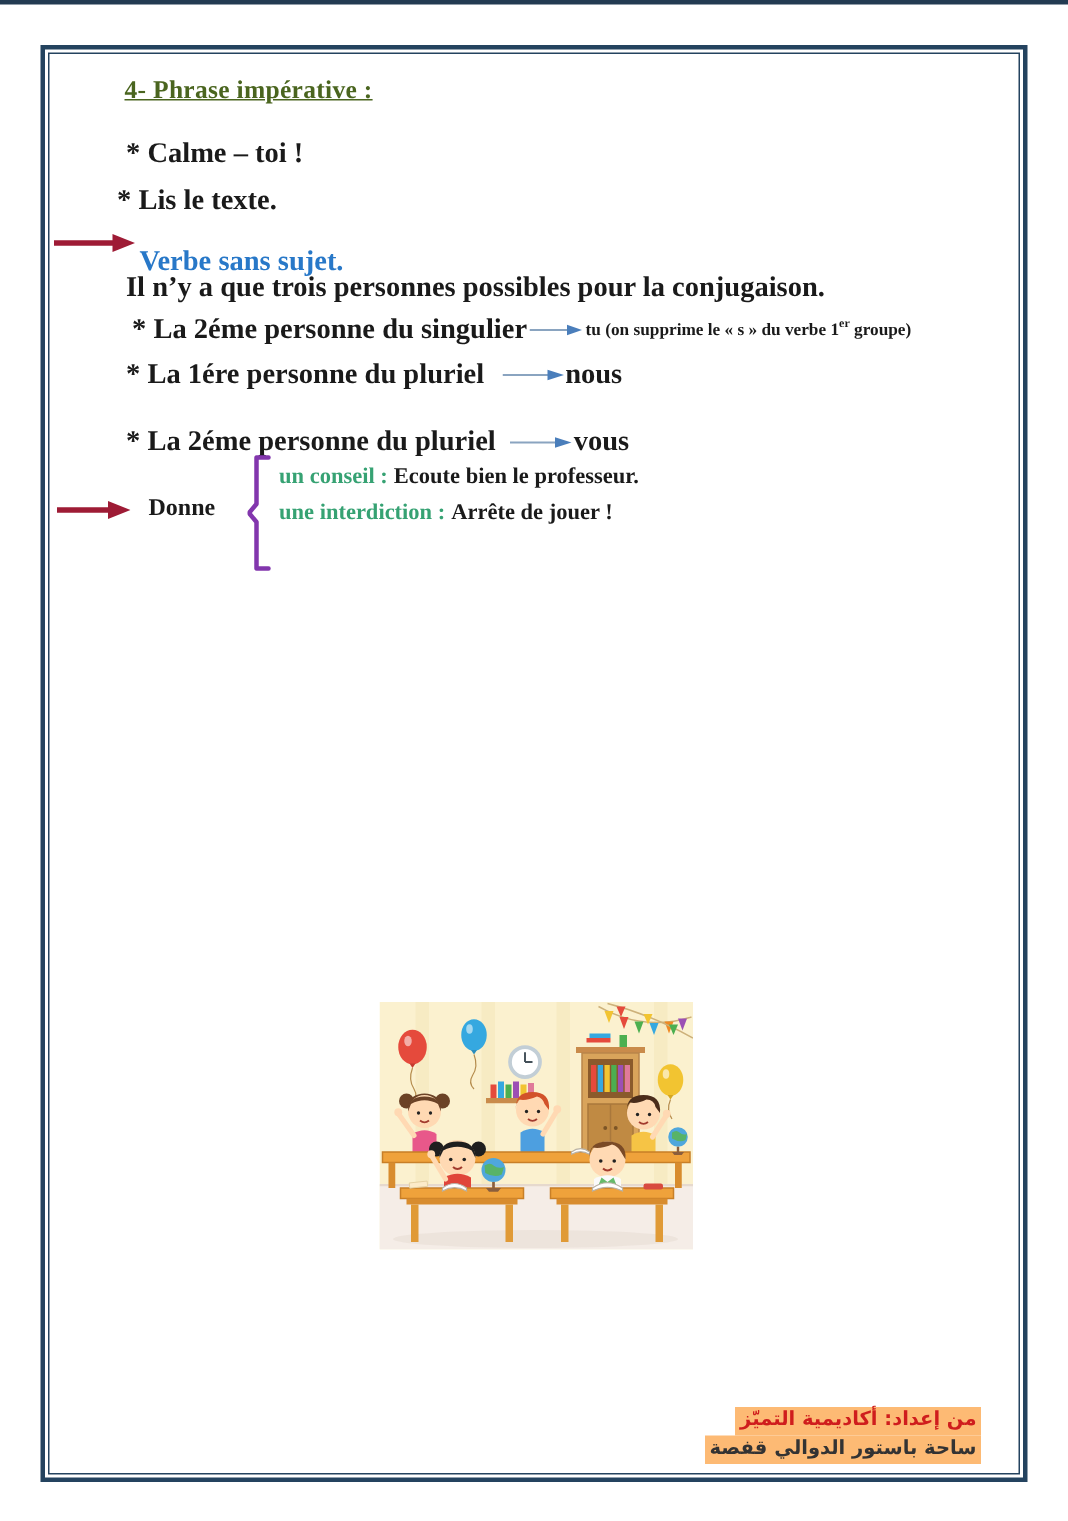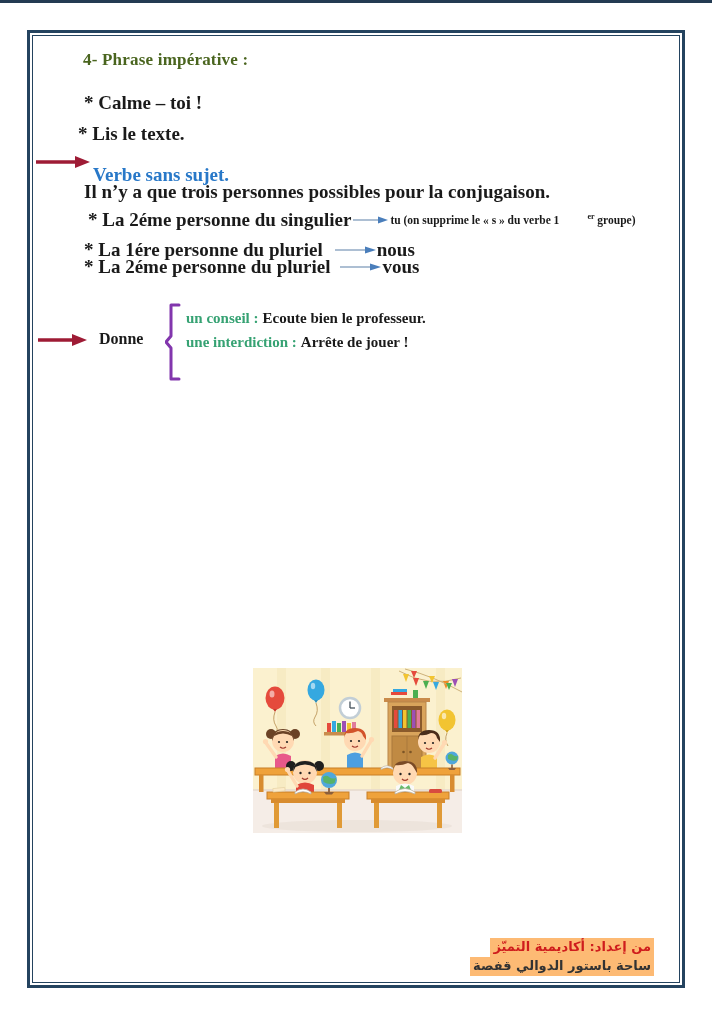--- a/index.html
+++ b/index.html
@@ -18,33 +18,34 @@
     position:absolute;left:27px;top:30px;width:652px;height:952px;
     border:3px solid #24435f;
   }
   .frame-inner{
     position:absolute;inset:2px;border:1px solid #24435f;
   }
   .abs{position:absolute;}
   .title{
     left:83px;top:50px;
     font-size:17px;font-weight:bold;color:#4a651f;
+    text-decoration:underline;
     letter-spacing:.2px;
   }
   .bodyline{font-size:19px;font-weight:bold;white-space:nowrap;}
   .l-calme{left:84px;top:92px;}
   .l-lis{left:78px;top:123px;}
   .l-verbe{left:93px;top:164px;color:#2878c8;}
   .l-intro{left:84px;top:181px;}
   .person-row{display:flex;align-items:center;white-space:nowrap;}
   .row-sing{left:88px;top:209px;}
   .row-pl1{left:84px;top:239px;}
-  .row-pl2{left:84px;top:256px;justify-content:flex-end;}
+  .row-pl2{left:84px;top:284px;justify-content:flex-end;}
   .small-note{font-size:11.5px;font-weight:bold;margin-left:1px;}
-  .small-note sup{font-size:8px;line-height:0;margin-left:28px;}
+  .small-note sup{font-size:8px;line-height:0;}
   .person-value{}
   .blue-arrow-svg{display:block;}
   .arrow-red{display:block;}
   .l-donne-word{left:99px;top:330px;font-size:16px;font-weight:bold;}
   .donne-list{left:186px;top:306px;}
   .donne-item{font-size:15px;font-weight:bold;line-height:24px;white-space:nowrap;}
   .donne-label{color:#36a273;}
   .donne-text{color:#1a1a1a;margin-left:4px;}
   .illustration-box{left:253px;top:668px;width:209px;height:165px;}
   .footer{

